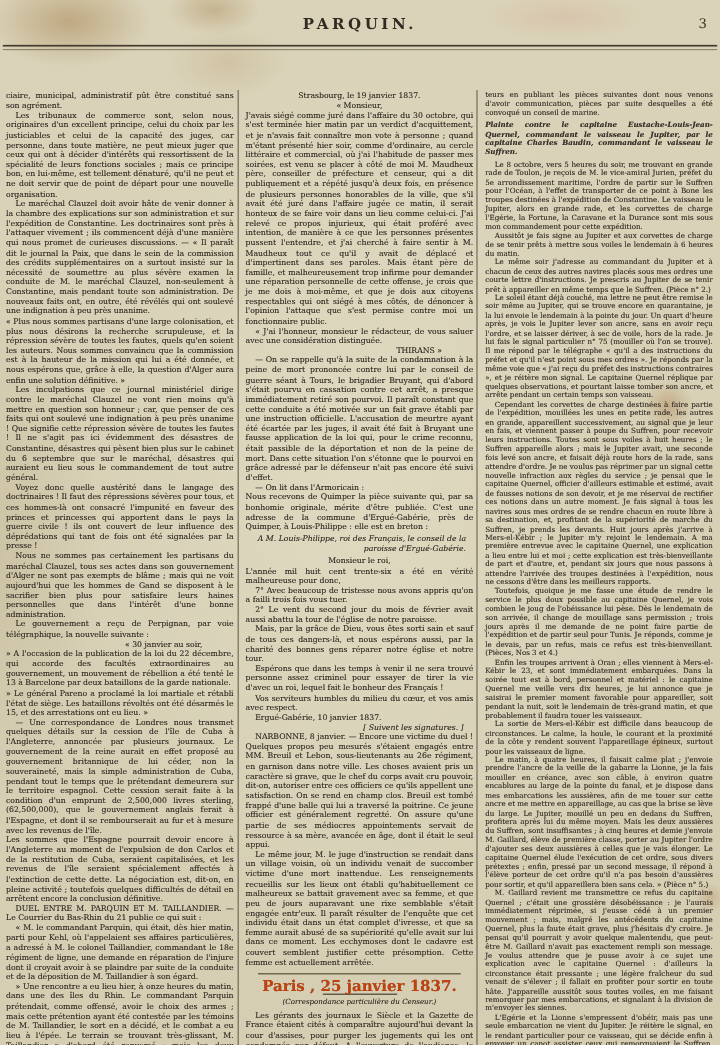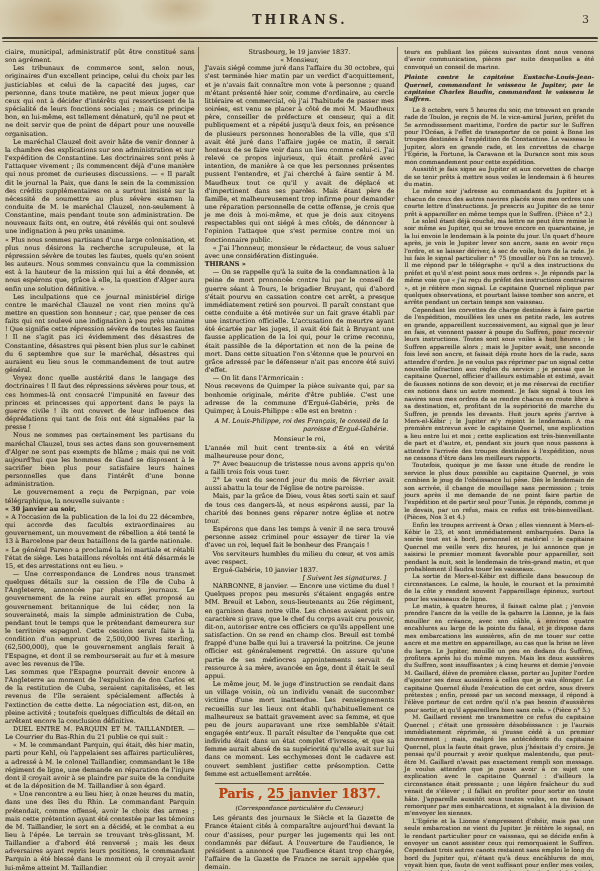--- a/index.html
+++ b/index.html
@@ -23,31 +23,31 @@
     position:absolute;top:12px;left:0;right:0;text-align:center;
     font-size:12.5px;font-weight:bold;letter-spacing:3px;color:#332b22;
   }
   .pageno{position:absolute;top:13px;right:11px;font-size:11px;color:#3a322a;}
   .toprule{
     position:absolute;top:37px;left:2px;right:2px;height:2px;
     border-top:2.4px solid #453c30;border-bottom:1px solid #554a3a;
     border-radius:2px/1px;
   }
   .cols{position:absolute;top:47px;left:3px;right:3px;bottom:0;display:flex;}
-  .col{flex:1 1 0;overflow:hidden;padding:1px 3px 0 2px;}
+  .col{flex:1 1 0;overflow:hidden;padding:1px 3px 0 2px;margin-top:28px;}
   .col + .col{border-left:1px solid rgba(78,66,50,.72);padding-left:6px;}
   .b{
     font-size:6.45px;line-height:8.15px;text-align:justify;margin:0;
     text-shadow:0 0 .4px rgba(56,46,36,.55);
   }
   .col-sm .b{font-size:5.95px;line-height:7.4px;}
   .p{text-indent:8px;}
   .pn{}
   .ctr{text-align:center;}
-  .rt2{padding-right:26px;font-weight:bold;}
+  .rt2{text-align:right;padding-right:26px;}
   .rt-it{text-align:right;font-style:italic;padding-right:8px;}
   .it-ctr{text-align:right;font-style:italic;margin:2px 6px;}
   .plainte{font-style:italic;font-weight:bold;margin:3px 0;}
   .h-fd{
     text-align:center;font-weight:bold;font-size:11px;letter-spacing:1.5px;
     margin:4px 0 1px;color:#2f2820;
   }
   .h-fd::before{
     content:"";display:block;width:70%;height:2px;margin:3px auto 5px;
     border-top:1.6px solid #4a4034;border-bottom:1px solid #4a4034;
@@ -61,21 +61,21 @@
     content:"";display:block;border-top:1px solid #5a4d3c;margin:2px 10px 6px;
   }
   .h-paris::after{
     content:"";display:block;width:62px;border-top:1.3px solid #4a4034;margin:2px auto 0;
   }
   .sub{text-align:center;font-style:italic;font-size:5.9px;margin:1px 0 2px;}
 </style>
 </head>
 <body>
 
-<div class="masthead">THIRANS.</div>
+<div class="masthead">PARQUIN.</div>
 <div class="pageno">3</div>
 <div class="toprule"></div>
 
 <div class="cols">
   <div class="col">
       <div class="b pn">ciaire, municipal, administratif pût être constitué sans son agrément.</div>
       <div class="b p">Les tribunaux de commerce sont, selon nous, originaires d'un excellent principe, celui du choix par les justiciables et celui de la capacité des juges, car personne, dans toute matière, ne peut mieux juger que ceux qui ont à décider d'intérêts qui ressortissent de la spécialité de leurs fonctions sociales ; mais ce principe bon, en lui-même, est tellement dénaturé, qu'il ne peut et ne doit servir que de point de départ pour une nouvelle organisation.</div>
       <div class="b p">Le maréchal Clauzel doit avoir hâte de venir donner à la chambre des explications sur son administration et sur l'expédition de Constantine. Les doctrinaires sont près à l'attaquer vivement ; ils commencent déjà d'une manière qui nous promet de curieuses discussions. — « Il paraît dit le journal la Paix, que dans le sein de la commission des crédits supplémentaires on a surtout insisté sur la nécessité de soumettre au plus sévère examen la conduite de M. le maréchal Clauzel, non-seulement à Constantine, mais pendant toute son administration. De nouveaux faits ont, en outre, été révélés qui ont soulevé une indignation à peu près unanime.</div>
       <div class="b pn">« Plus nous sommes partisans d'une large colonisation, et plus nous désirons la recherche scrupuleuse, et la répression sévère de toutes les fautes, quels qu'en soient les auteurs. Nous sommes convaincu que la commission est à la hauteur de la mission qui lui a été donnée, et nous espérons que, grâce à elle, la question d'Alger aura enfin une solution définitive. »</div>
       <div class="b p">Les inculpations que ce journal ministériel dirige contre le maréchal Clauzel ne vont rien moins qu'à mettre en question son honneur ; car, que penser de ces faits qui ont soulevé une indignation à peu près unanime ! Que signifie cette répression sévère de toutes les fautes ! Il ne s'agit pas ici évidemment des désastres de Constantine, désastres qui pèsent bien plus sur le cabinet du 6 septembre que sur le maréchal, désastres qui auraient eu lieu sous le commandement de tout autre général.</div>

